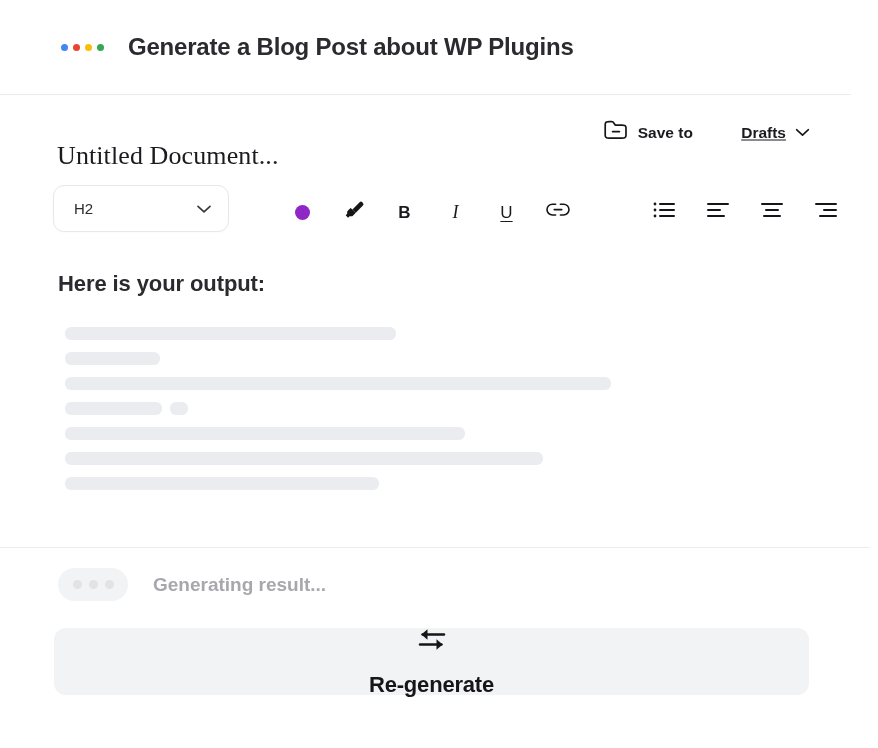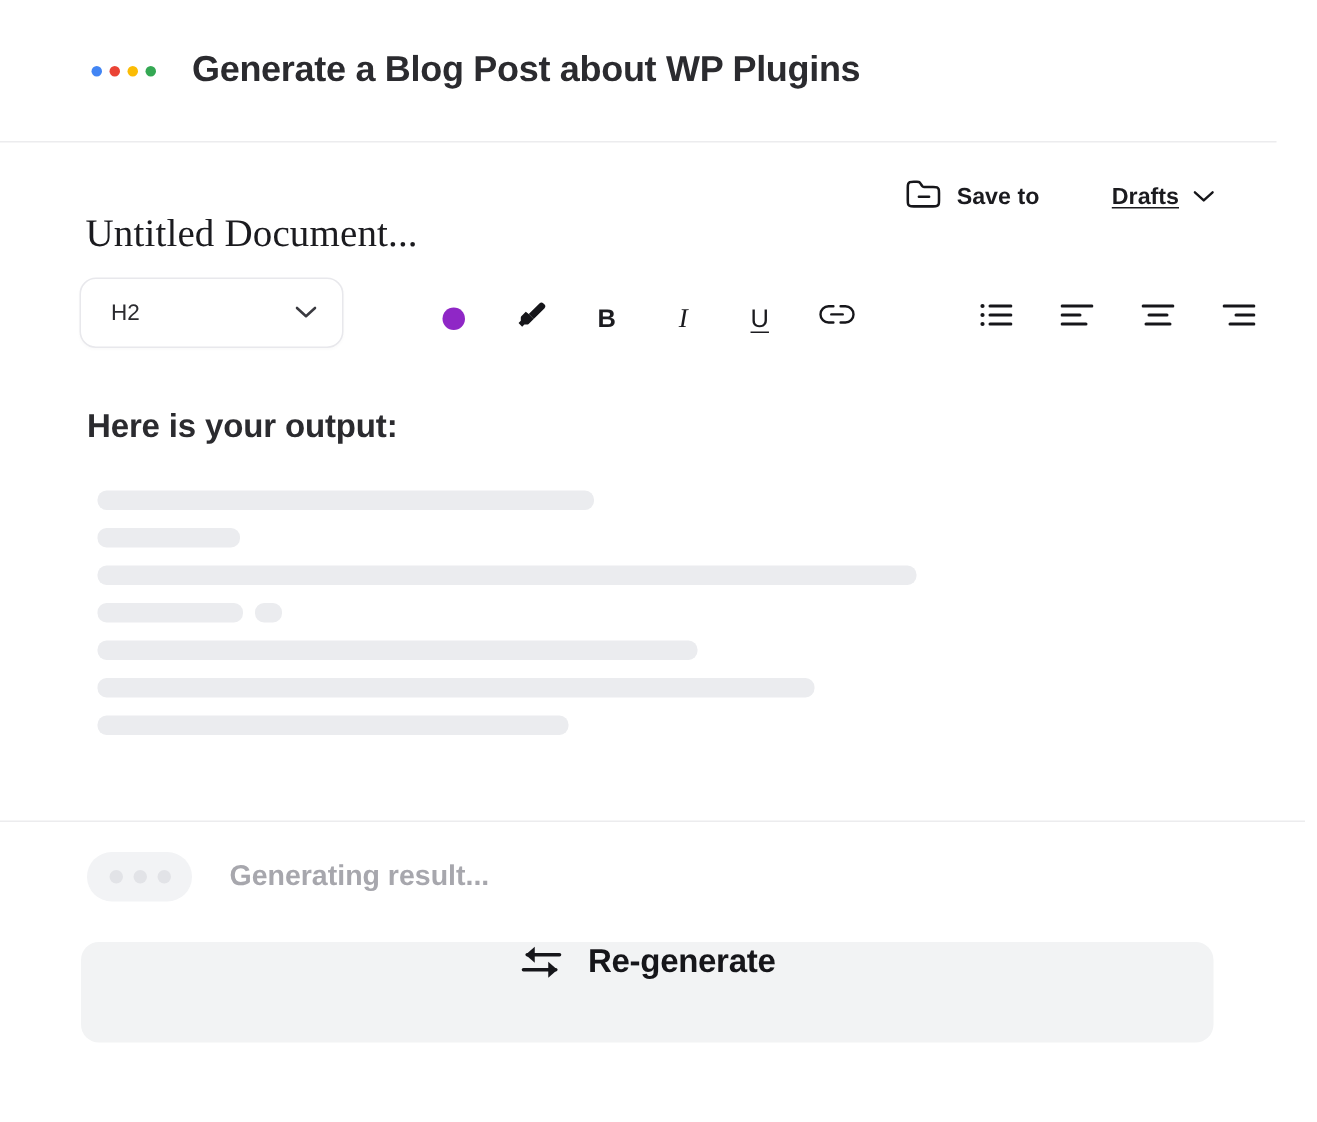--- a/index.html
+++ b/index.html
@@ -98,22 +98,23 @@
     width: 70px; height: 33px; border-radius: 17px; background: #f2f3f5;
     display: flex; align-items: center; justify-content: center; gap: 7px;
   }
   .loader-pill i { width: 9px; height: 9px; border-radius: 50%; background: #e2e3e7; display: block; }
   .status-text { font-size: 19px; color: #a7a7ad; font-weight: 600; }
 
   .regen-btn {
     position: absolute; left: 54px; top: 628px;
     width: 755px; height: 67px;
     background: #f2f3f4; border: none; border-radius: 12px;
-    display: flex; justify-content: center; gap: 16px;
+    display: flex; align-items: center; justify-content: center; gap: 16px;
     cursor: pointer;
+    flex-direction: column;
   }
   .regen-label { font-size: 22px; font-weight: 700; color: #16161a; letter-spacing: -0.2px; }
 </style>
 </head>
 <body>
 
 <div class="page">
 
   <div class="topbar">
     <div class="logo-dots">

